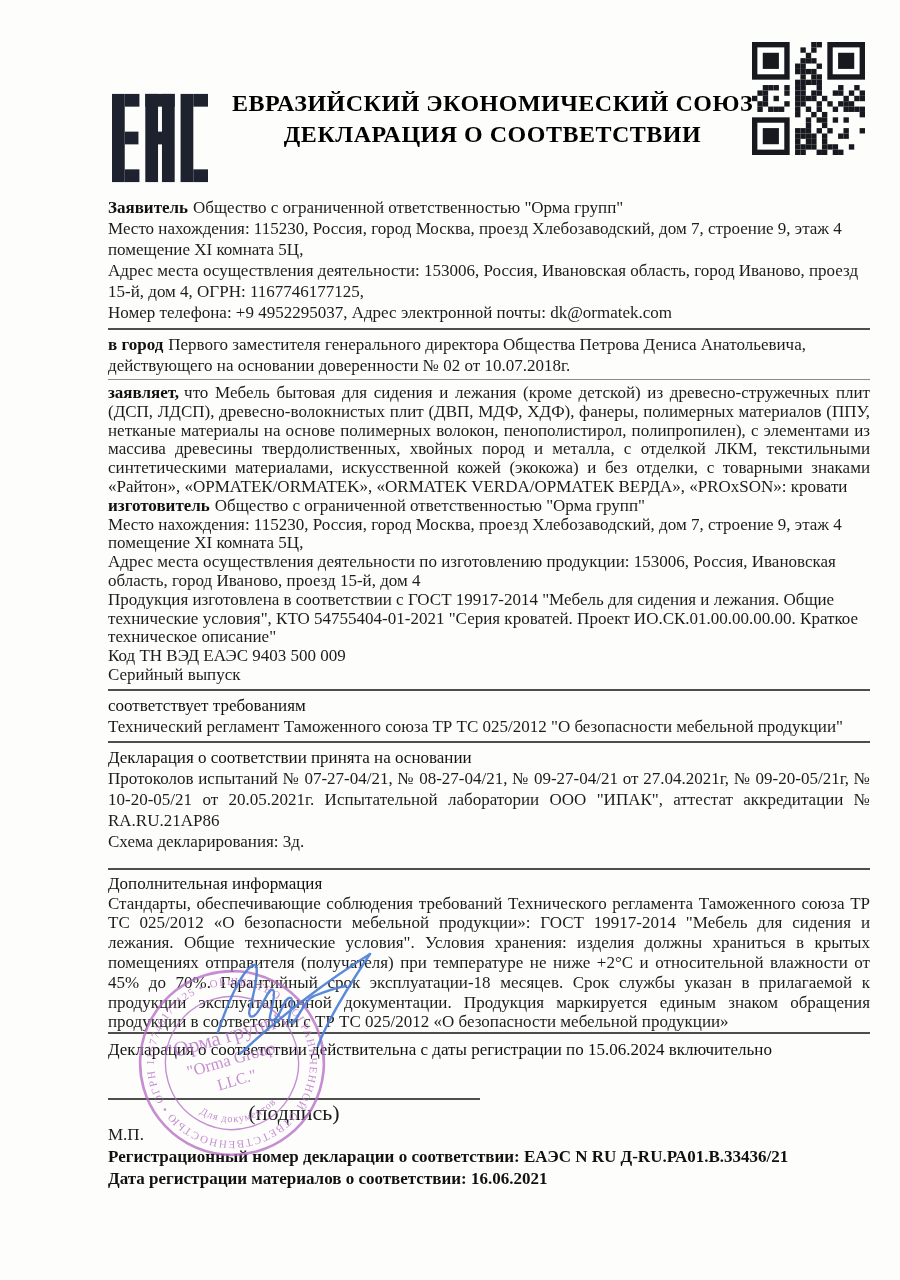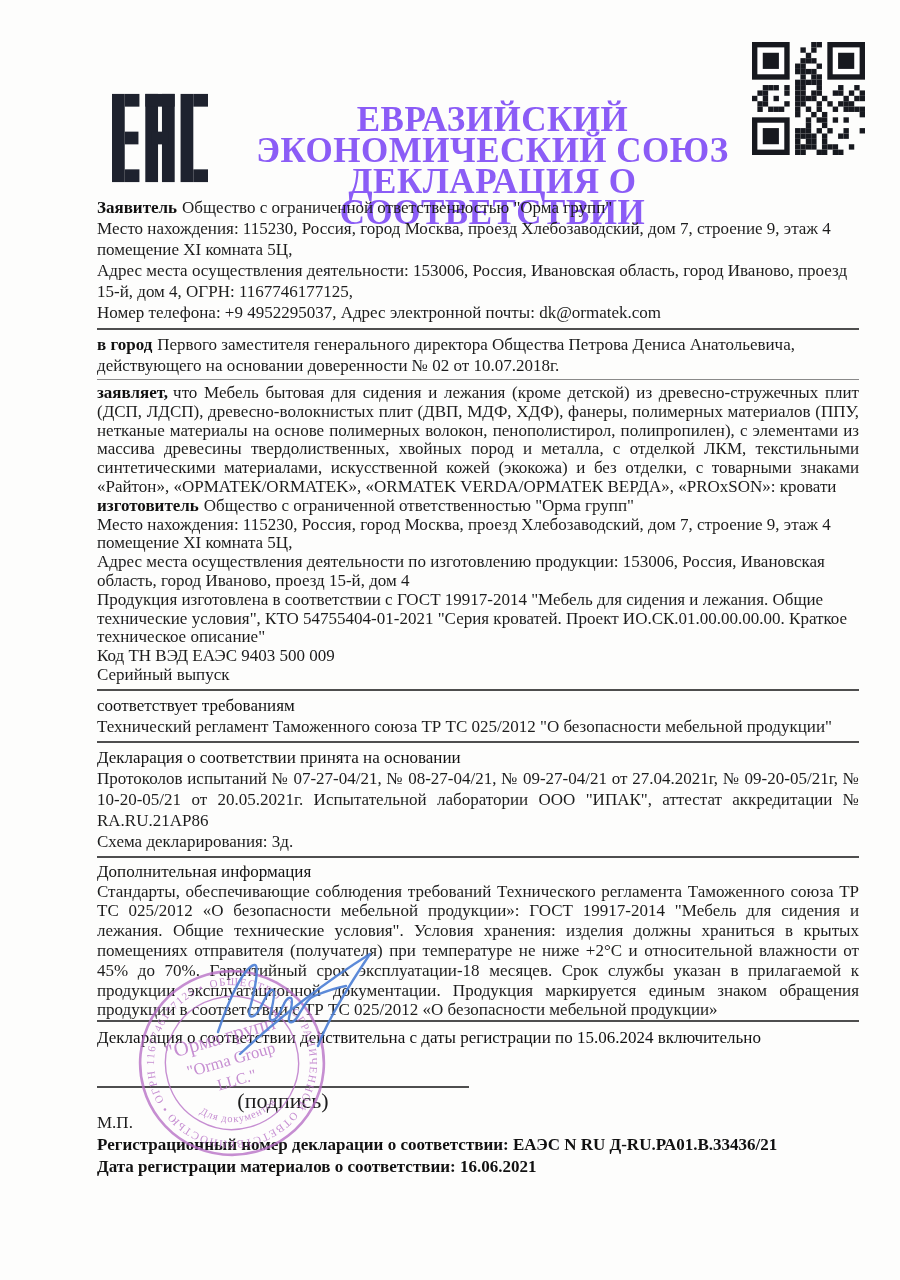--- a/index.html
+++ b/index.html
@@ -1,24 +1,24 @@
 <!DOCTYPE html>
 <html><head>
 <meta charset="utf-8">
 <style>
   html,body{margin:0;padding:0;background:#fff;}
   .page{position:relative;width:900px;height:1280px;background:#fdfdfc;overflow:hidden;
         font-family:"Liberation Serif","DejaVu Serif",serif;color:#1c1c1c;}
   
   .eac-logo{position:absolute;left:112px;top:92px;}
-  .doc-title{position:absolute;left:215px;top:104px;width:555px;text-align:center;
-             font-weight:bold;color:#8b5cf6;font-size:35px;line-height:31px;letter-spacing:.5px;}
+  .doc-title{position:absolute;left:215px;top:88px;width:555px;text-align:center;
+             font-weight:bold;color:#000000;font-size:24px;line-height:31px;letter-spacing:.5px;}
   .qr{position:absolute;left:752px;top:42px;}
   
-  .content{position:absolute;top:197px;left:97px;width:762px;font-size:17px;}
+  .content{position:absolute;top:197px;left:108px;width:762px;font-size:17px;}
   .content p{margin:0;}
   .sec{line-height:21px;}
   .lh19{line-height:18.8px;}
   .lh20{line-height:19.8px;}
   .just{text-align:justify;}
   .b{font-weight:normal;color:#111;}
   .lbl{font-weight:bold;color:#111;margin-right:5px;}
   .rule2{border-bottom:2px solid #4e4e4e;}
   .rule1{border-bottom:1px solid #8a8a8a;}
   .pb{padding-bottom:5px;}
@@ -215,21 +215,21 @@
       <p>Продукция изготовлена в соответствии с ГОСТ 19917-2014 "Мебель для сидения и лежания. Общие технические условия", КТО 54755404-01-2021 "Серия кроватей. Проект ИО.СК.01.00.00.00.00. Краткое техническое описание"</p>
       <p>Код ТН ВЭД ЕАЭС  9403 500 009</p>
       <p>Серийный выпуск</p>
     </div>
 
     <div class="sec rule2 pt" style="padding-bottom:4px;">
       <p class="b">соответствует требованиям</p>
       <p>Технический регламент Таможенного союза ТР ТС 025/2012 "О безопасности мебельной продукции"</p>
     </div>
 
-    <div class="sec rule2 pt" style="padding-bottom:4px;">
+    <div class="sec rule2 pt" style="padding-bottom:16px;">
       <p class="b">Декларация о соответствии принята на основании</p>
       <p class="just">Протоколов испытаний № 07-27-04/21, № 08-27-04/21, № 09-27-04/21 от 27.04.2021г, № 09-20-05/21г, № 10-20-05/21  от  20.05.2021г.  Испытательной  лаборатории  ООО  "ИПАК",  аттестат  аккредитации  № RA.RU.21АР86</p>
       <p>Схема декларирования: 3д.</p>
     </div>
 
     <div class="lh20 rule2 pt" style="">
       <p class="b">Дополнительная информация</p>
       <p class="just">Стандарты, обеспечивающие соблюдения требований Технического регламента Таможенного союза  ТР ТС 025/2012 «О безопасности мебельной продукции»: ГОСТ 19917-2014 "Мебель для сидения и лежания. Общие технические условия". Условия хранения: изделия должны храниться в крытых помещениях отправителя (получателя) при температуре не ниже +2°С и относительной влажности от 45% до 70%. Гарантийный срок эксплуатации-18 месяцев. Срок службы указан в прилагаемой к продукции эксплуатационной документации. Продукция маркируется единым знаком обращения продукции в соответствии с ТР ТС 025/2012 «О безопасности мебельной продукции»</p>
     </div>
 

